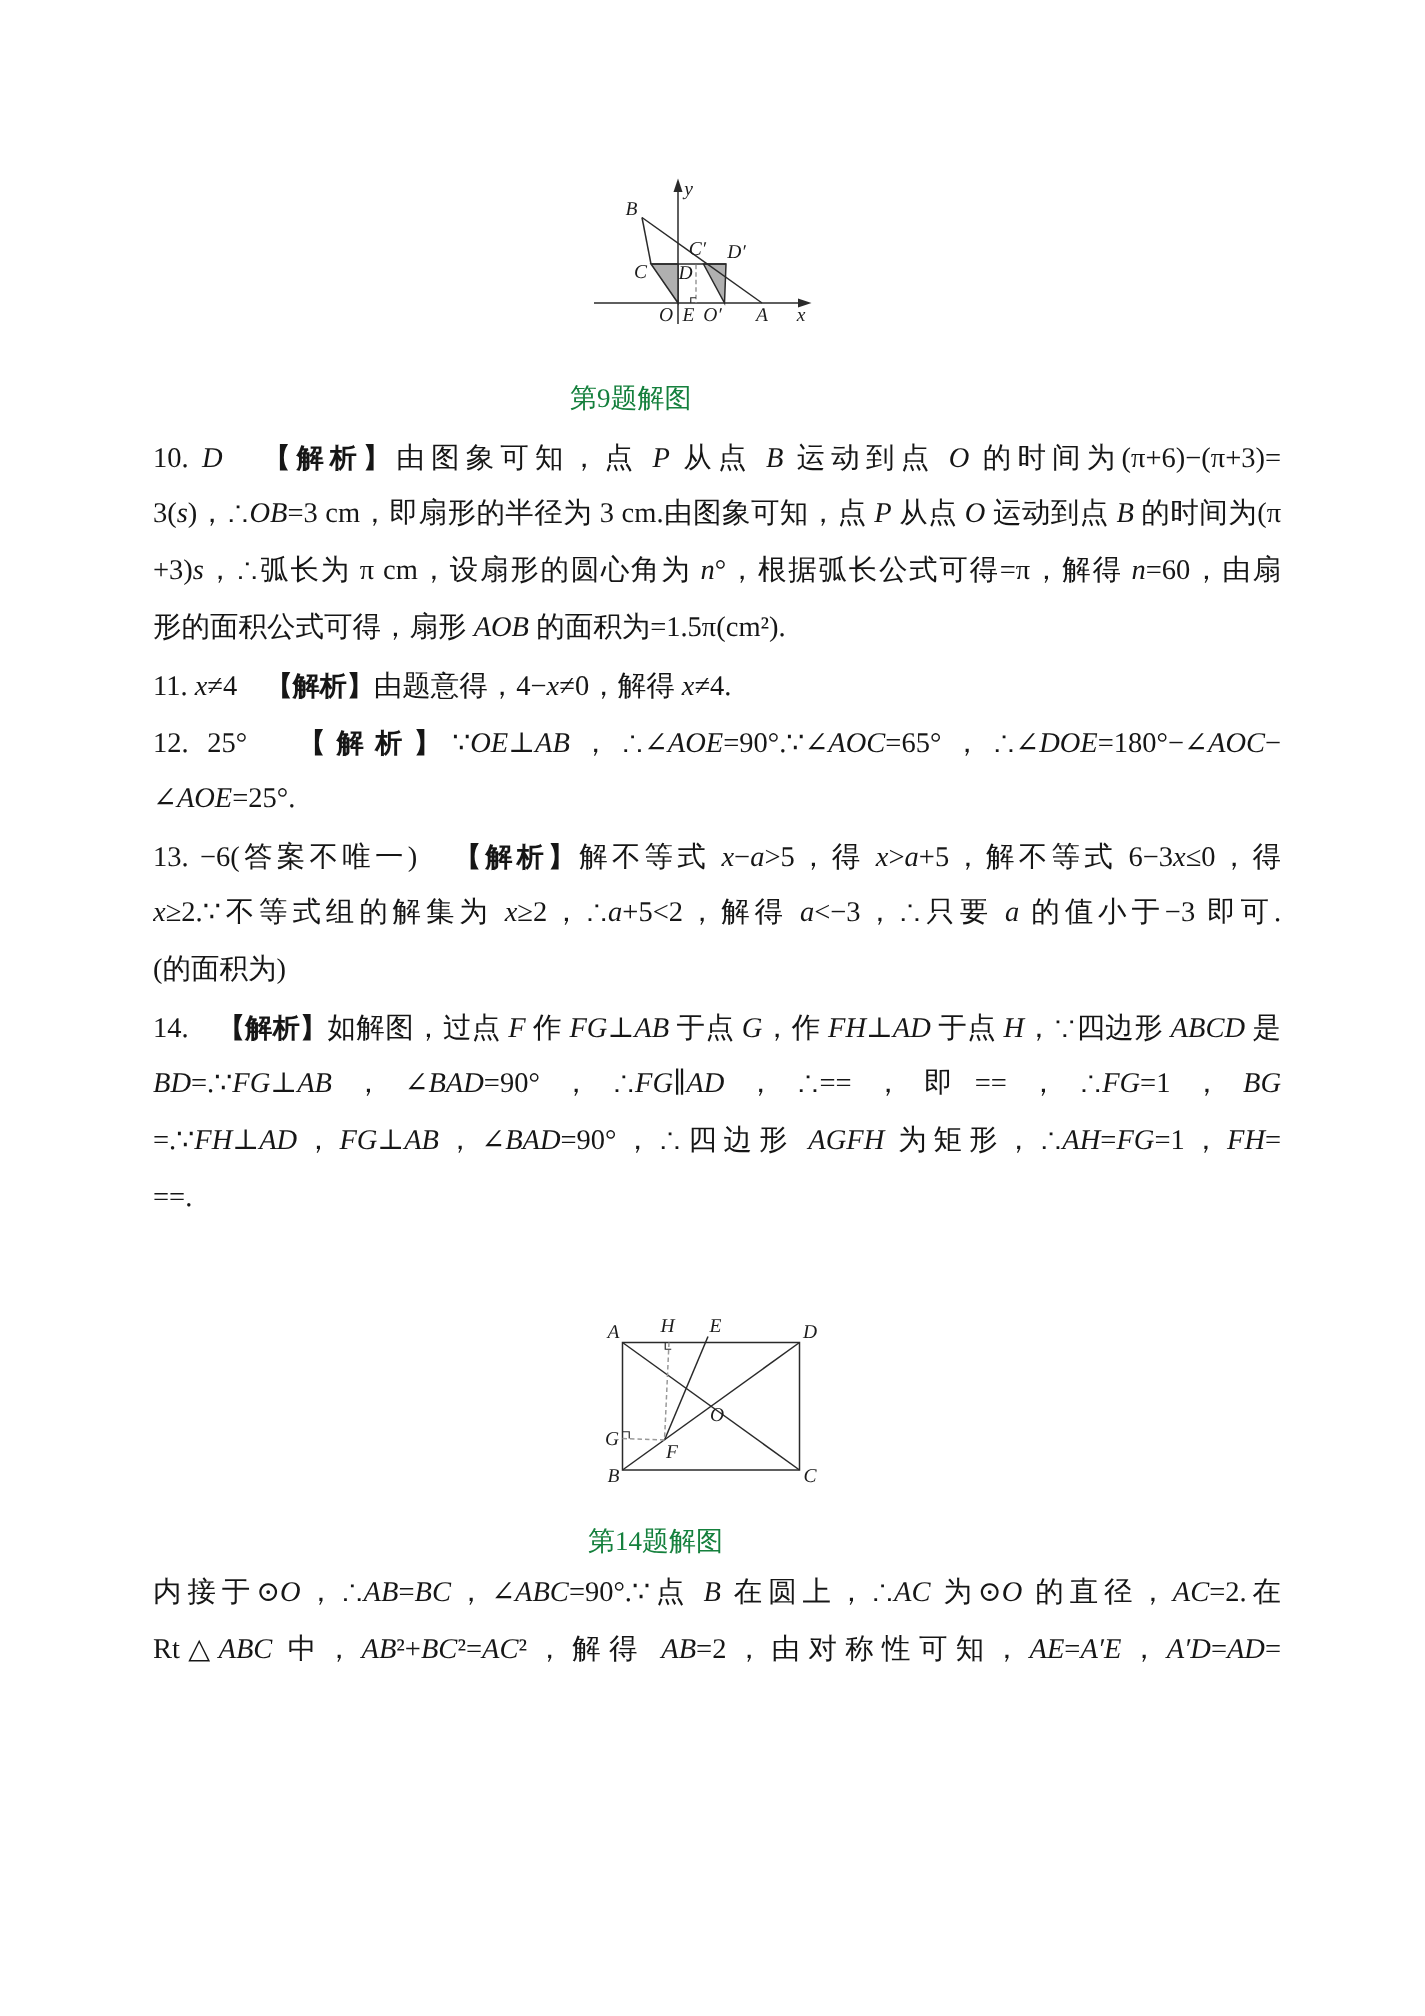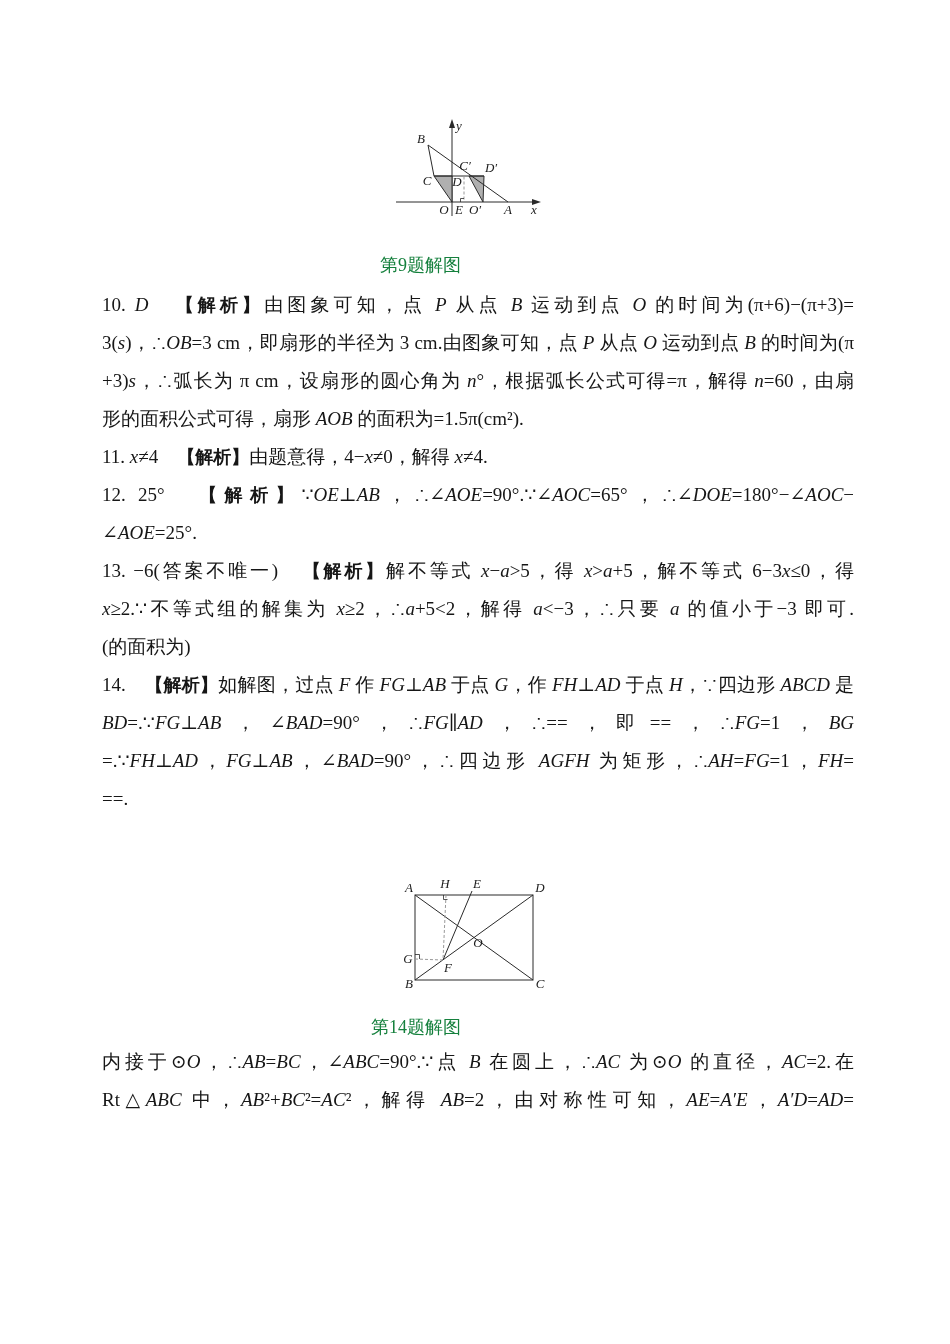--- a/index.html
+++ b/index.html
@@ -96,20 +96,20 @@
     <text x="45" y="13" text-anchor="middle">H</text>
     <text x="77" y="13" text-anchor="middle">E</text>
     <text x="140" y="17" text-anchor="middle">D</text>
     <text x="8" y="88" text-anchor="middle">G</text>
     <text x="48" y="97" text-anchor="middle">F</text>
     <text x="78" y="72" text-anchor="middle">O</text>
     <text x="9" y="113" text-anchor="middle">B</text>
     <text x="140" y="113" text-anchor="middle">C</text>
   </svg>
 
-  <div class="caption" style="left:371px; top:1017px;">第14题解图</div>
+  <div class="caption" style="left:392px; top:1017px;">第14题解图</div>
 
   <div class="textblock" style="left:102px; top:1043px;">
       <div class="line full">内接于⊙<i>O</i>，∴<i>AB</i>=<i>BC</i>，∠<i>ABC</i>=90°.∵点 <i>B</i> 在圆上，∴<i>AC</i> 为⊙<i>O</i> 的直径，<i>AC</i>=2.在</div>
       <div class="line full">Rt△<i>ABC</i> 中，<i>AB</i>²+<i>BC</i>²=<i>AC</i>²，解得 <i>AB</i>=2，由对称性可知，<i>AE</i>=<i>A′</i><i>E</i>，<i>A′</i><i>D</i>=<i>AD</i>=</div>
     </div>
 
 </div>
 
 </body></html>

